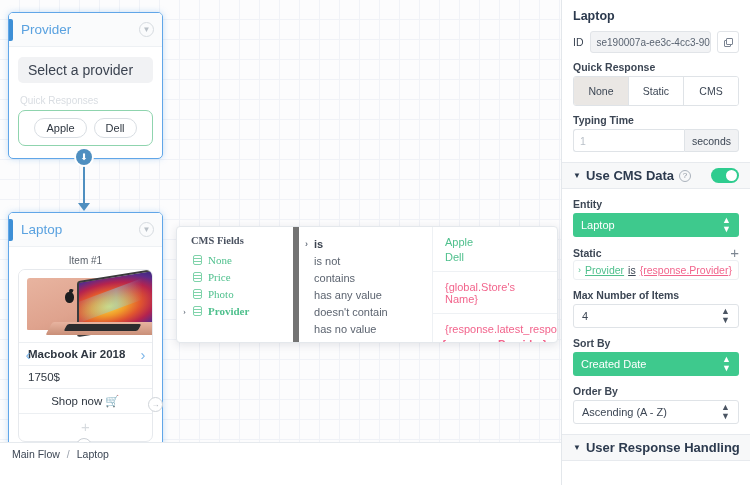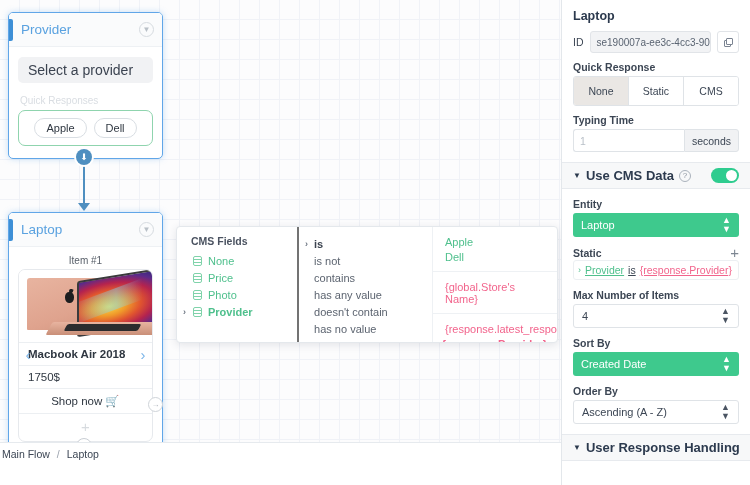--- a/index.html
+++ b/index.html
@@ -209,21 +209,21 @@
     width: 382px; height: 117px;
     background: #fff;
     border: 1px solid #e4e8ec;
     border-radius: 4px;
     box-shadow: 0 2px 9px rgba(40,50,70,.12);
     display: flex;
     font-size: 11px;
     overflow: hidden;
   }
   .dd-col { padding: 8px 0; }
-  .dd-col.c1 { width: 123px; border-right: 2px solid #737373; }
+  .dd-col.c1 { width: 123px; border-right: 6px solid #737373; font-family: Liberation Serif, serif; }
   .dd-col.c2 { width: 135px; border-right: 1px solid #eef1f4; }
   .dd-col.c3 { width: 124px; padding: 0; }
   .dd-head {
     font-size: 10.5px; color: #4a5260; font-weight: bold;
     padding: 0 10px 5px 14px;
   }
   .dd-item {
     display: flex; align-items: center;
     padding: 2.5px 8px 2.5px 6px;
     color: #5c6470;
@@ -375,21 +375,21 @@
   .cond-chip .o { color: #3c4654; text-decoration: underline; }
   .cond-chip .v { color: #f2648c; text-decoration: underline; }
 
   
   #breadcrumb {
     position: absolute; left: 0; top: 442px;
     width: 561px; height: 23px;
     background: #fff;
     border-top: 1px solid #e6eaee;
     display: flex; align-items: center;
-    padding-left: 2px;
+    padding-left: 12px;
     font-size: 10.5px; color: #3c4654;
     gap: 7px;
   }
   #breadcrumb .sepr { color: #9aa2ad; }
 </style>
 </head>
 <body>
 
 <div id="app">
 

